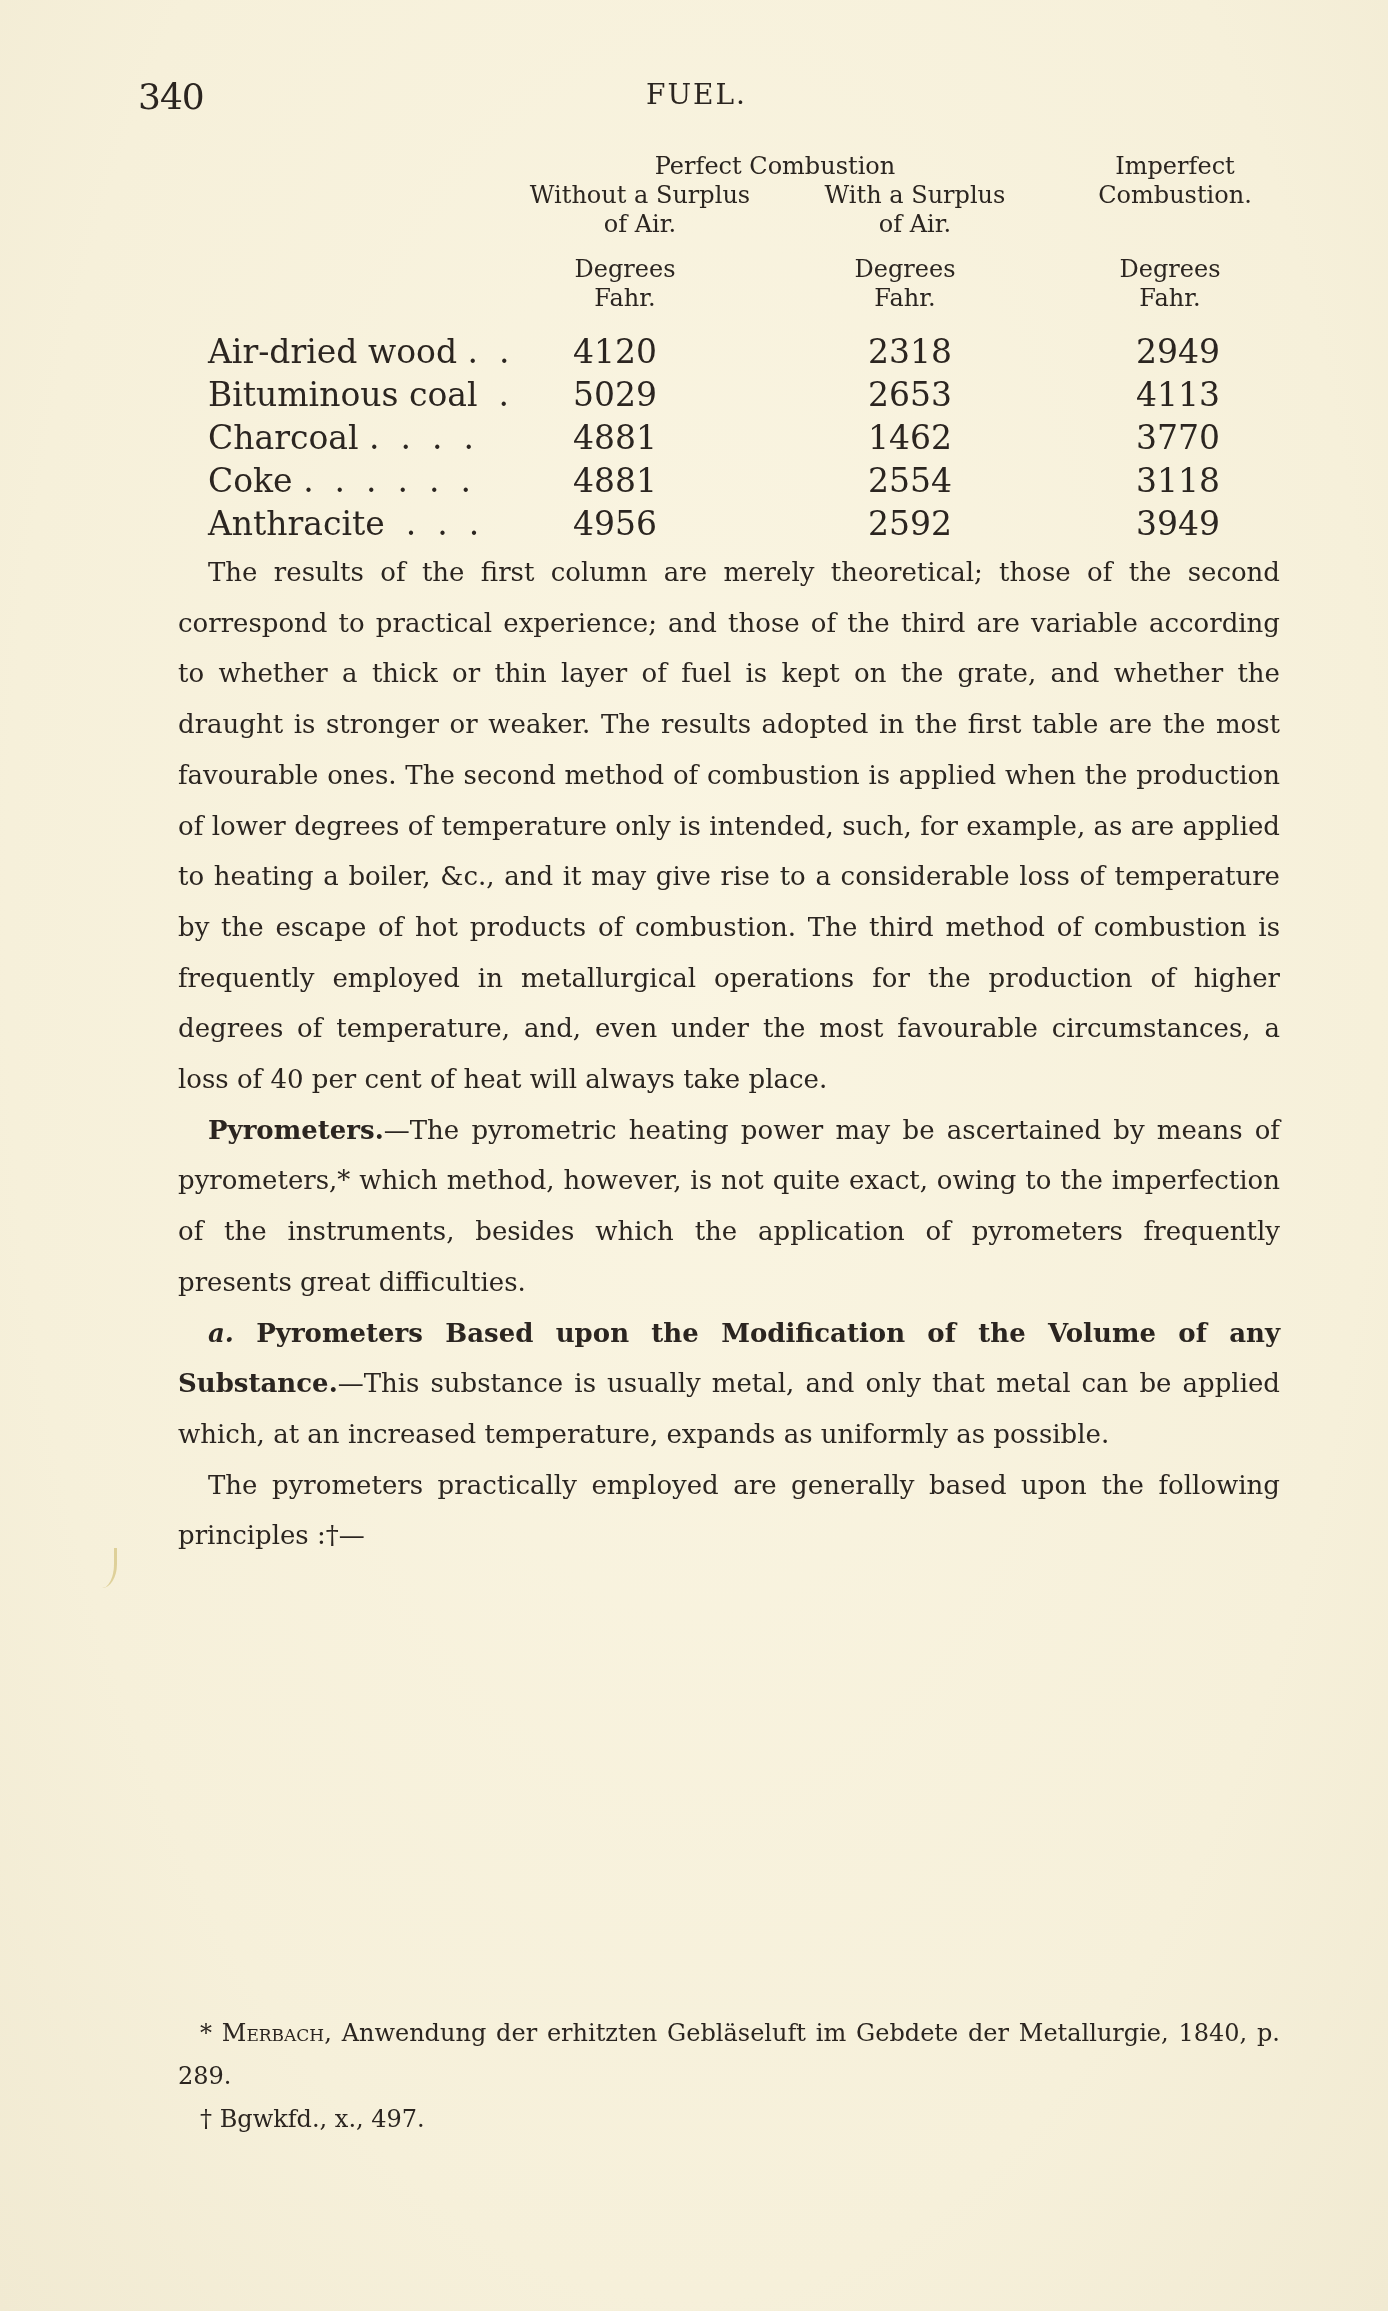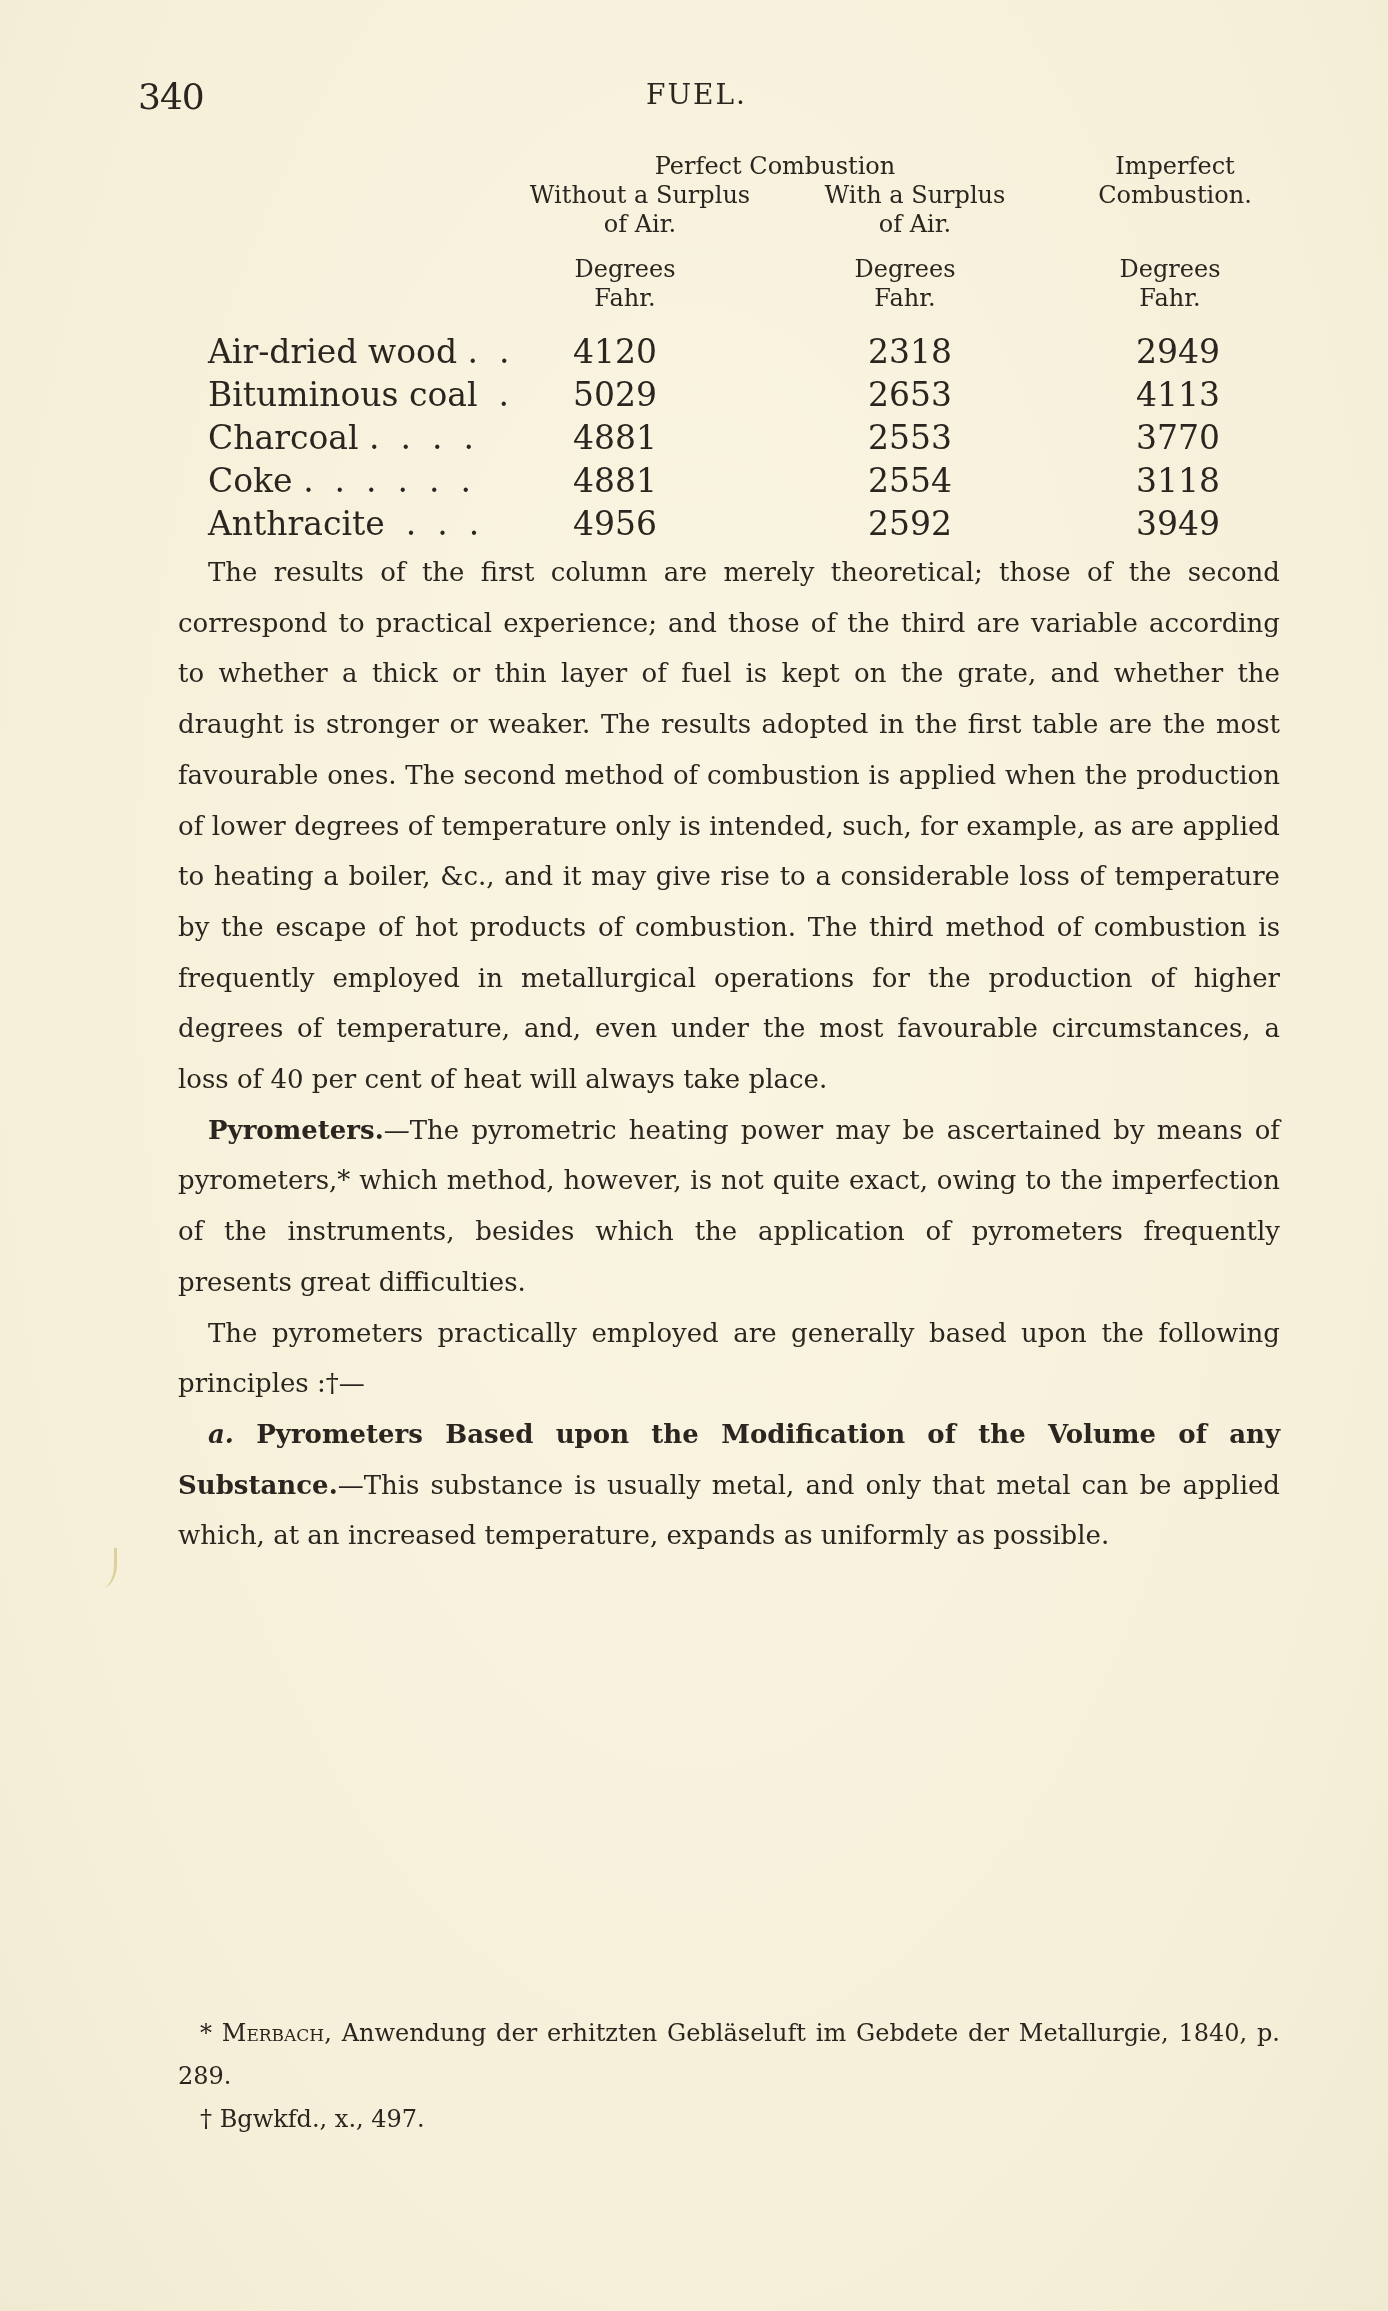--- a/index.html
+++ b/index.html
@@ -186,42 +186,42 @@
     </div>
     <div class="trow">
       <span class="label">Bituminous coal  .</span>
       <span class="v1">5029</span>
       <span class="v2">2653</span>
       <span class="v3">4113</span>
     </div>
     <div class="trow">
       <span class="label">Charcoal .  .  .  .</span>
       <span class="v1">4881</span>
-      <span class="v2">2553</span>
+      <span class="v2">1462</span>
       <span class="v3">3770</span>
     </div>
     <div class="trow">
       <span class="label">Coke .  .  .  .  .  .</span>
       <span class="v1">4881</span>
       <span class="v2">2554</span>
       <span class="v3">3118</span>
     </div>
     <div class="trow">
       <span class="label">Anthracite  .  .  .</span>
       <span class="v1">4956</span>
       <span class="v2">2592</span>
       <span class="v3">3949</span>
     </div>
   </div>
 
   <div class="body-text">
     <p class="para-1">The results of the first column are merely theoretical; those of the second correspond to practical experience; and those of the third are variable according to whether a thick or thin layer of fuel is kept on the grate, and whether the draught is stronger or weaker.  The results adopted in the first table are the most favourable ones.  The second method of combustion is applied when the production of lower degrees of temperature only is intended, such, for example, as are applied to heating a boiler, &amp;c., and it may give rise to a considerable loss of temperature by the escape of hot products of combustion.  The third method of combustion is frequently employed in metallurgical operations for the production of higher degrees of temperature, and, even under the most favourable circumstances, a loss of 40 per cent of heat will always take place.</p>
     <p class="para-pyro"><span class="bold-run">Pyrometers.</span><span>—The pyrometric heating power may be ascertained by means of pyrometers,* which method, however, is not quite exact, owing to the imperfection of the instruments, besides which the application of pyrometers frequently presents great difficulties.</span></p>
+    <p><span class="italic-run bold-run">a.</span><span class="bold-run"> Pyrometers Based upon the Modification of the Volume of any Substance.</span><span>—This substance is usually metal, and only that metal can be applied which, at an increased temperature, expands as uniformly as possible.</span></p>
     <p>The pyrometers practically employed are generally based upon the following principles :†—</p>
-    <p><span class="italic-run bold-run">a.</span><span class="bold-run"> Pyrometers Based upon the Modification of the Volume of any Substance.</span><span>—This substance is usually metal, and only that metal can be applied which, at an increased temperature, expands as uniformly as possible.</span></p>
   </div>
 
   <div class="footnotes">
     <p><span>* </span><span class="smallcaps">Merbach</span><span>, Anwendung der erhitzten Gebläseluft im Gebdete der Metallurgie, 1840, p. 289.</span></p>
     <p>† Bgwkfd., x., 497.</p>
   </div>
 
   <div class="margin-mark"></div>
 </div>
 

